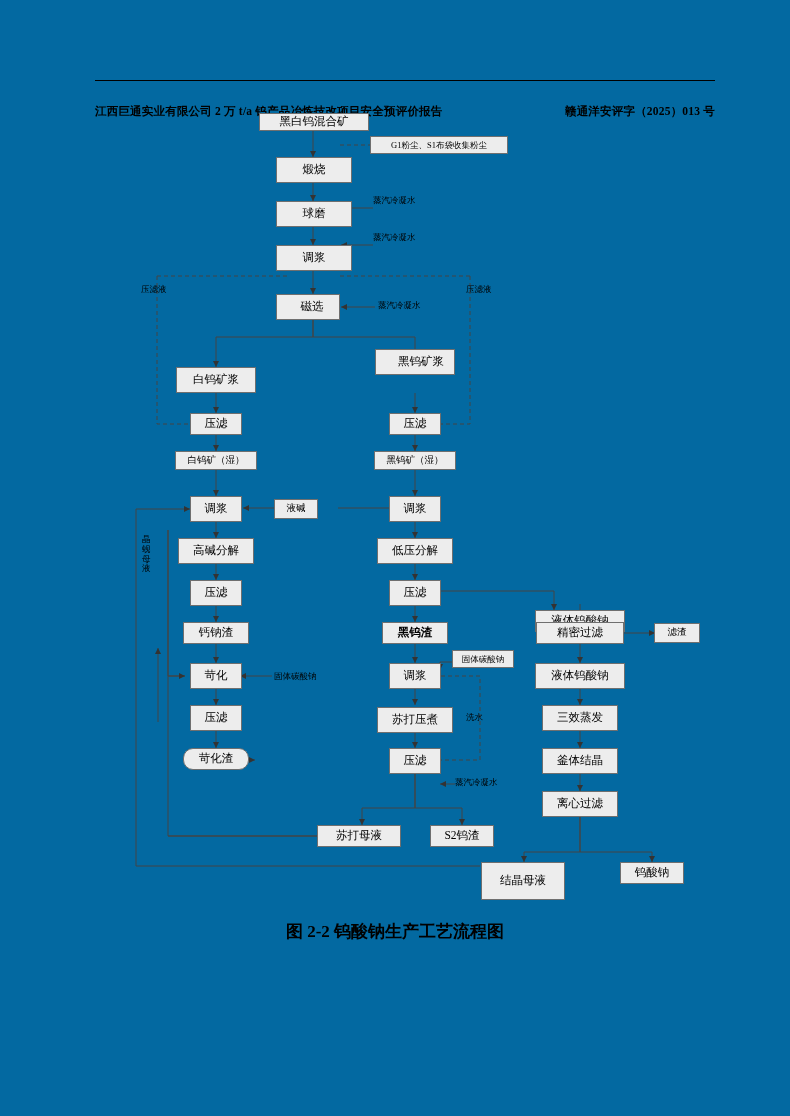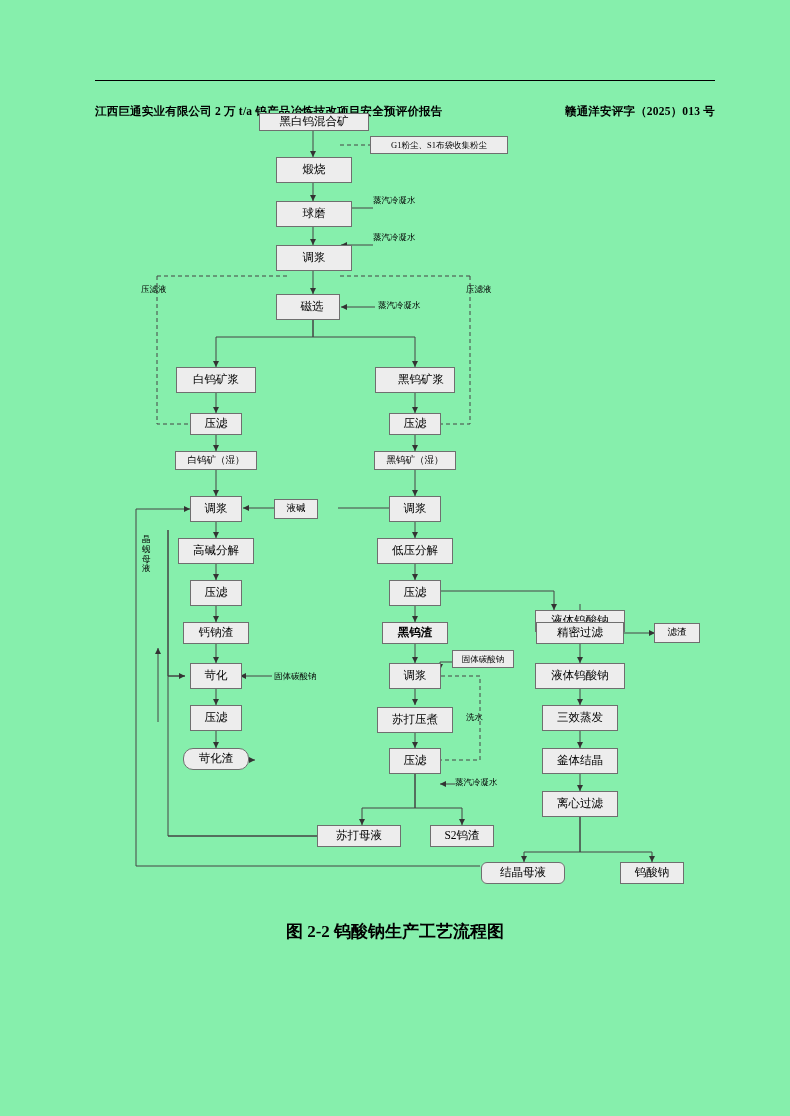--- a/index.html
+++ b/index.html
@@ -4,21 +4,21 @@
 <style>
   html, body {
     margin: 0;
     padding: 0;
     background: #f2f2f0;
   }
   .page {
     position: relative;
     width: 790px;
     height: 1116px;
-    background: #86efac;
+    background: #0369a1;
     margin: 0 auto;
     overflow: hidden;
     font-family: "Liberation Serif", "DejaVu Serif", serif;
     color: #000;
   }
   
   .header {
     position: absolute;
     left: 95px;
     top: 62px;
@@ -202,21 +202,21 @@
       </g>
     </svg>
 
     <div class="node" style="left:259px; top:113px; width:110px; height:18px;">黑白钨混合矿</div>
     <div class="node" style="left:276px; top:157px; width:76px; height:26px;">煅烧</div>
     <div class="node" style="left:276px; top:201px; width:76px; height:26px;">球磨</div>
     <div class="node" style="left:276px; top:245px; width:76px; height:26px;">调浆</div>
     <div class="node" style="left:276px; top:294px; width:64px; height:26px;padding-left:12px;">磁选</div>
 
     <div class="node" style="left:176px; top:367px; width:80px; height:26px;">白钨矿浆</div>
-    <div class="node" style="left:375px; top:367px; width:80px; height:26px;padding-left:16px;">黑钨矿浆</div>
+    <div class="node" style="left:375px; top:349px; width:80px; height:26px;padding-left:16px;">黑钨矿浆</div>
 
     <div class="node" style="left:190px; top:413px; width:52px; height:22px;">压滤</div>
     <div class="node" style="left:389px; top:413px; width:52px; height:22px;">压滤</div>
 
     <div class="node small" style="left:175px; top:451px; width:82px; height:19px;">白钨矿（湿）</div>
     <div class="node small" style="left:374px; top:451px; width:82px; height:19px;">黑钨矿（湿）</div>
 
     <div class="node" style="left:190px; top:496px; width:52px; height:26px;">调浆</div>
     <div class="node" style="left:389px; top:496px; width:52px; height:26px;">调浆</div>
 
@@ -242,21 +242,21 @@
     <div class="node" style="left:430px; top:825px; width:64px; height:22px;">S2钨渣</div>
 
     <div class="node" style="left:535px; top:610px; width:90px; height:22px;">液体钨酸钠</div>
     <div class="node" style="left:536px; top:622px; width:88px; height:22px;">精密过滤</div>
     <div class="node small" style="left:654px; top:623px; width:46px; height:20px;">滤渣</div>
     <div class="node" style="left:535px; top:663px; width:90px; height:26px;">液体钨酸钠</div>
     <div class="node" style="left:542px; top:705px; width:76px; height:26px;">三效蒸发</div>
     <div class="node" style="left:542px; top:748px; width:76px; height:26px;">釜体结晶</div>
     <div class="node" style="left:542px; top:791px; width:76px; height:26px;">离心过滤</div>
 
-    <div class="node" style="left:481px; top:862px; width:84px; height:22px;border-radius:6px;">结晶母液</div>
+    <div class="node" style="left:481px; top:862px; width:84px; height:38px;">结晶母液</div>
     <div class="node" style="left:620px; top:862px; width:64px; height:22px;">钨酸钠</div>
 
     <div class="node tiny" style="left:370px; top:136px; width:138px; height:18px;">G1粉尘、S1布袋收集粉尘</div>
 
     <div class="label" style="left:373px; top:196px;">蒸汽冷凝水</div>
     <div class="label" style="left:373px; top:233px;">蒸汽冷凝水</div>
     <div class="label" style="left:378px; top:301px;">蒸汽冷凝水</div>
 
     <div class="label" style="left:141px; top:285px;">压滤液</div>
     <div class="label" style="left:466px; top:285px;">压滤液</div>

